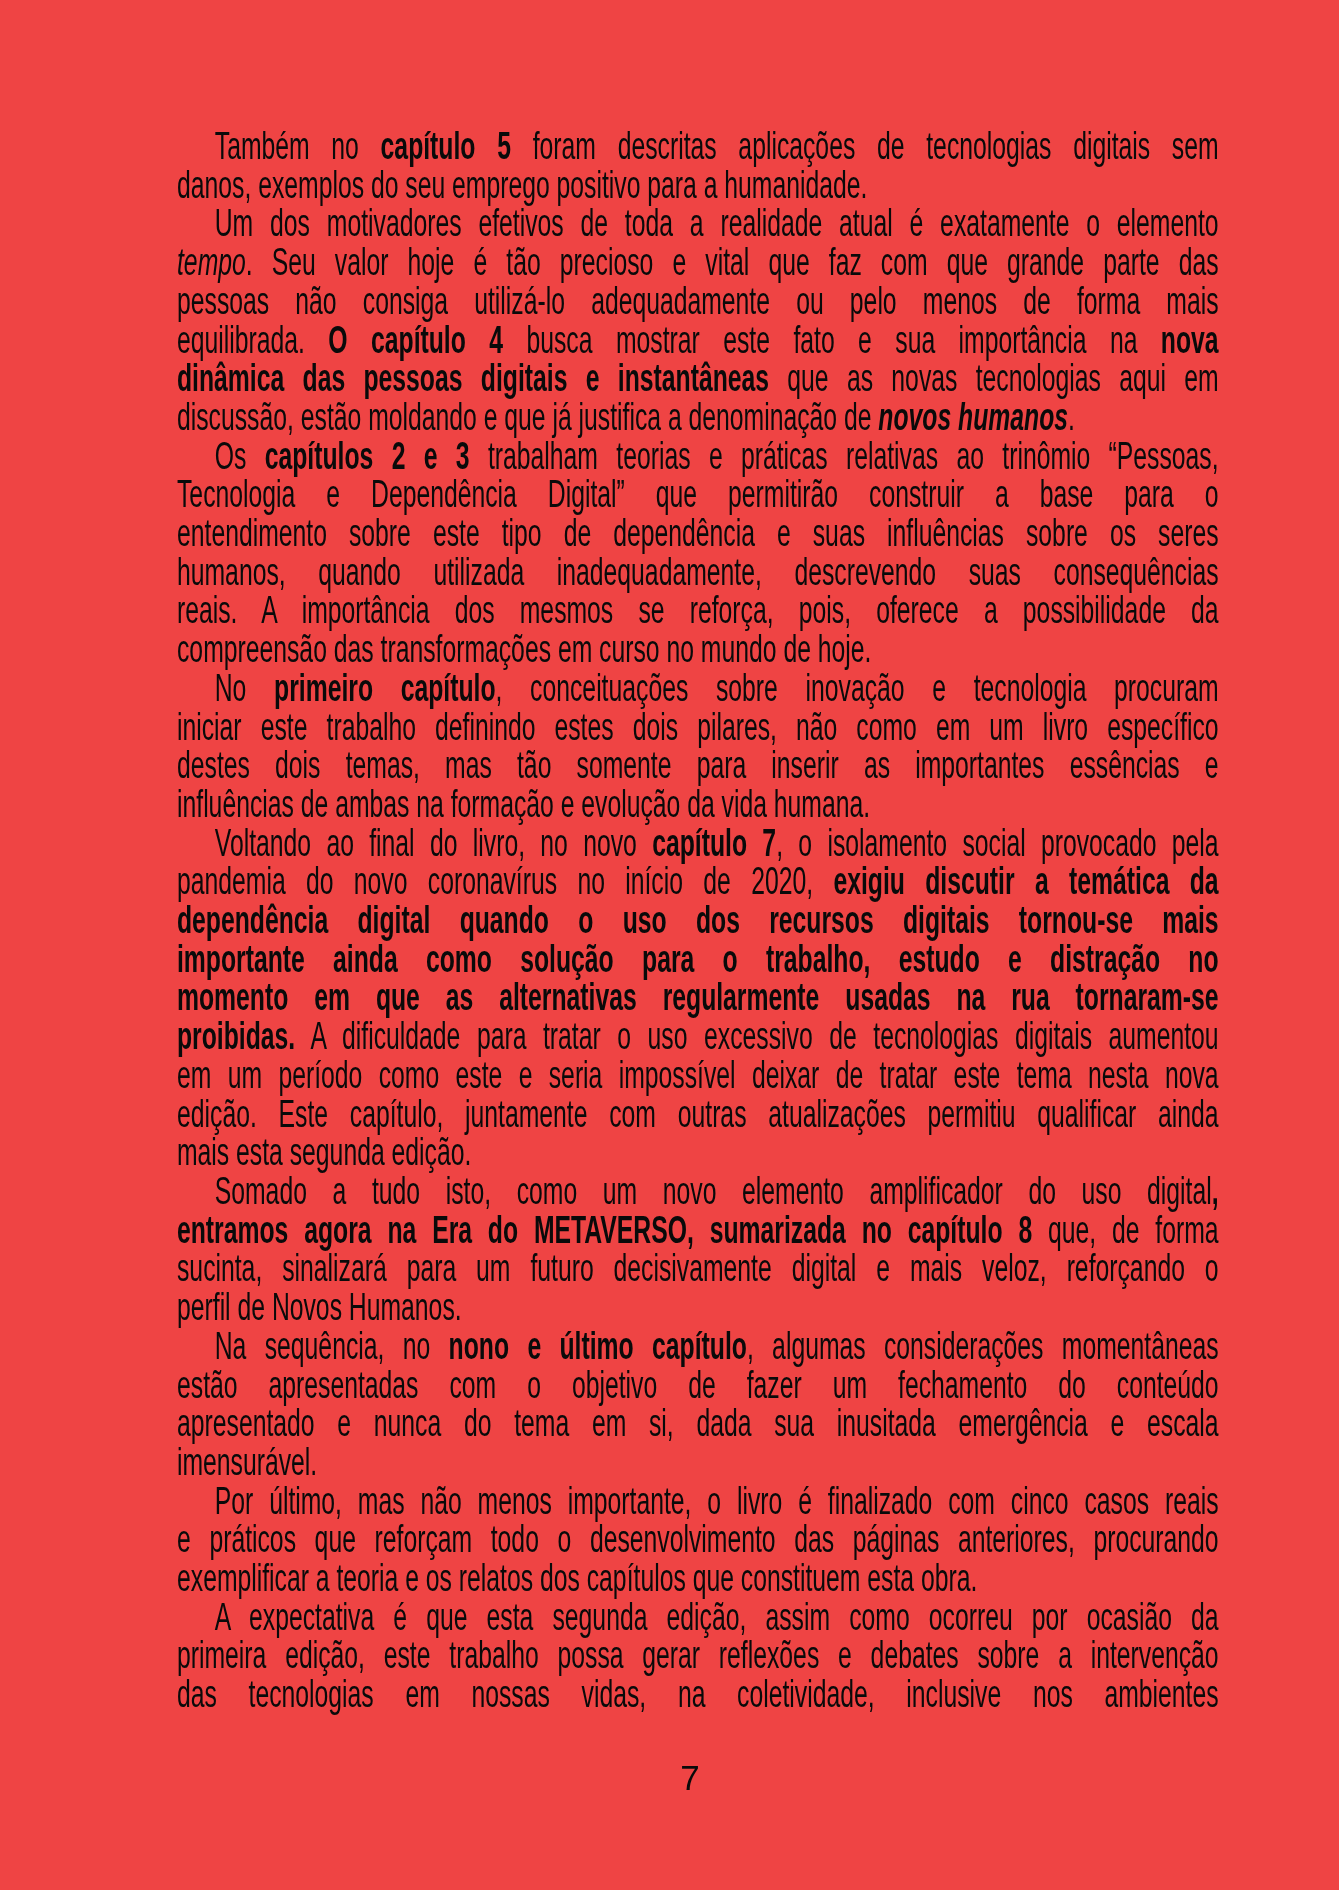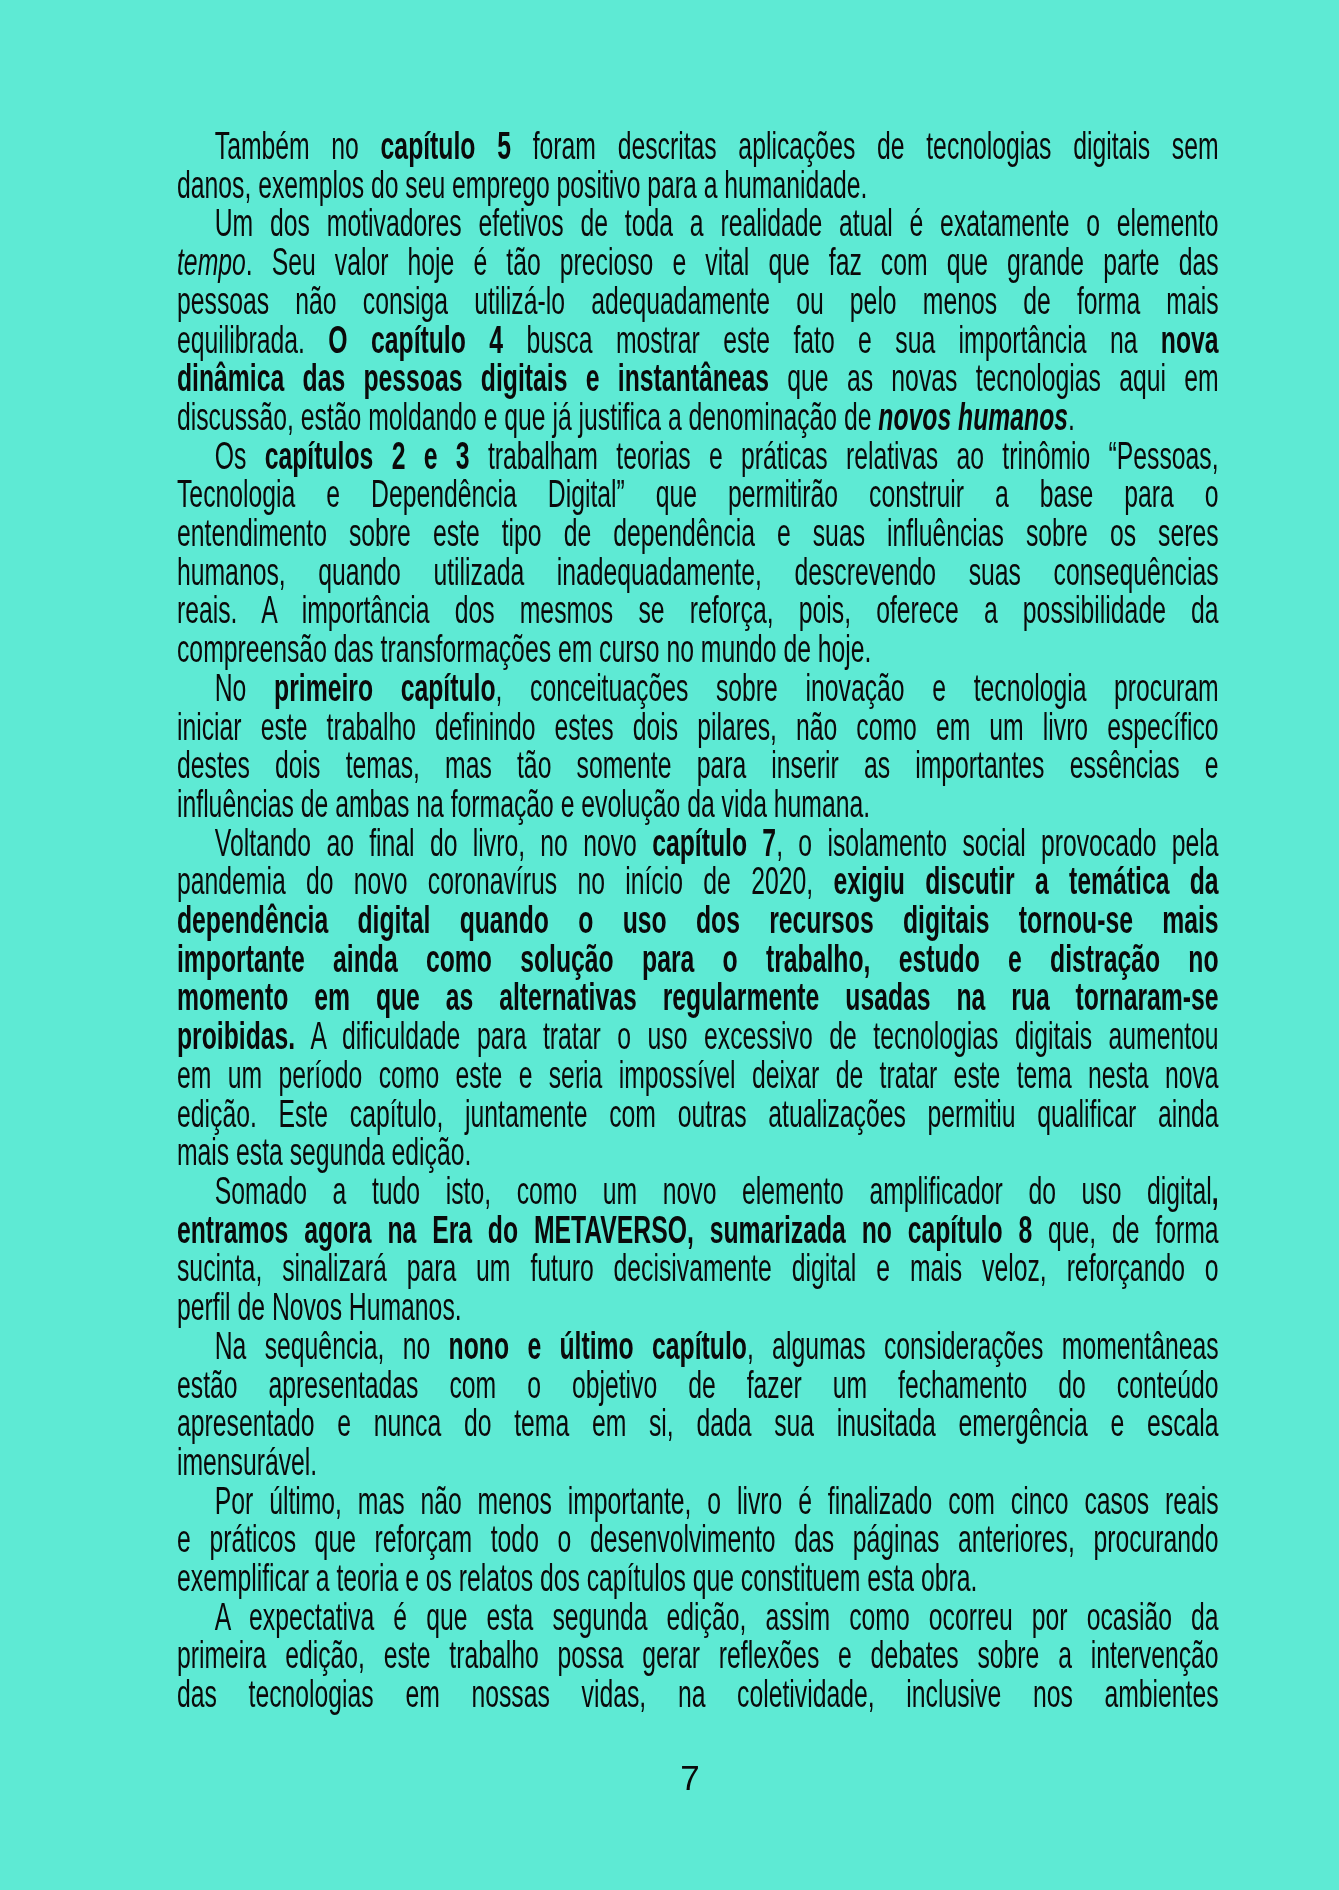--- a/index.html
+++ b/index.html
@@ -1,19 +1,19 @@
 <!DOCTYPE html>
 <html><head>
 <meta charset="utf-8">
 <style>
   html,body{margin:0;padding:0;background:#ffffff;}
   .page{
     position:relative;
     width:1339px;height:1890px;
-    background:#5eead4;
+    background:#ef4444;
     color:#0a0a0a;
     font-family:"Liberation Sans","DejaVu Sans",sans-serif;
     overflow:hidden;
   }
   .text-block{
     position:absolute;
     left:177px;top:127px;
     width:1600px;
     transform:scaleX(0.651);
     transform-origin:0 0;

